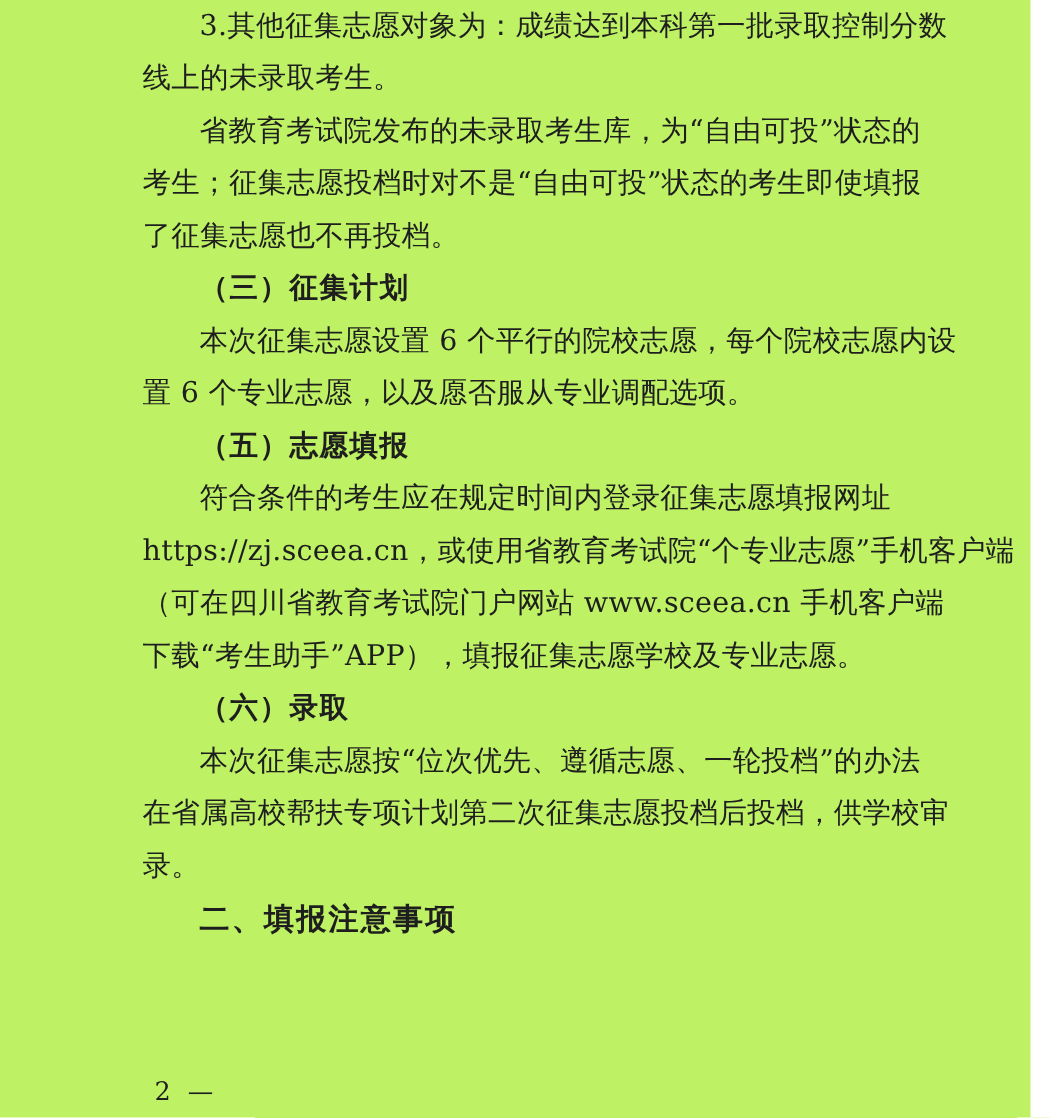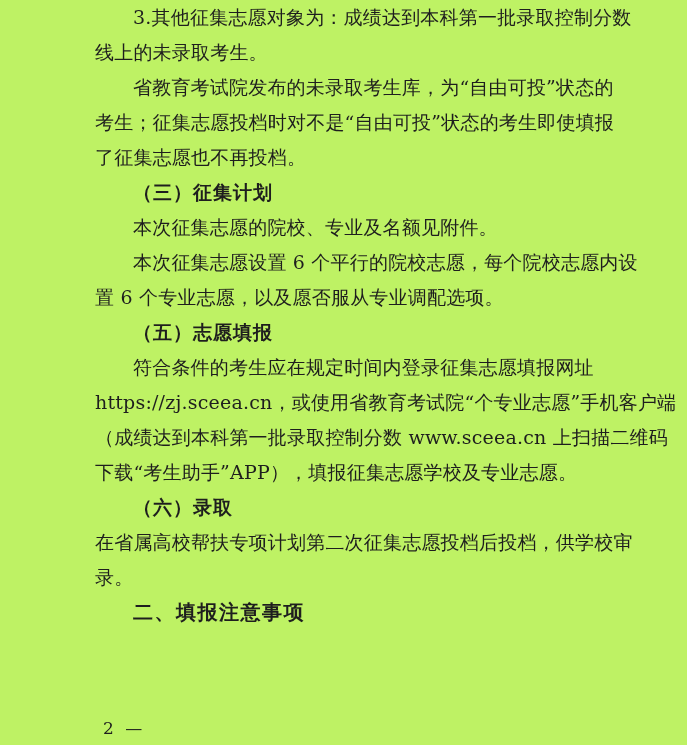--- a/index.html
+++ b/index.html
@@ -54,27 +54,27 @@
 <body>
 
 <div class="page">
   <div class="text-block">
       <div class="line body indent">3.其他征集志愿对象为：成绩达到本科第一批录取控制分数</div>
       <div class="line body">线上的未录取考生。</div>
       <div class="line body indent">省教育考试院发布的未录取考生库，为“自由可投”状态的</div>
       <div class="line body">考生；征集志愿投档时对不是“自由可投”状态的考生即使填报</div>
       <div class="line body">了征集志愿也不再投档。</div>
       <div class="line heading-kai indent">（三）征集计划</div>
-      <div class="line body indent">本次征集志愿的院校、专业及名额见附件。</div>
       <div class="line body indent">本次征集志愿设置 6 个平行的院校志愿，每个院校志愿内设</div>
       <div class="line body">置 6 个专业志愿，以及愿否服从专业调配选项。</div>
       <div class="line heading-kai indent">（五）志愿填报</div>
       <div class="line body indent">符合条件的考生应在规定时间内登录征集志愿填报网址</div>
       <div class="line body">https://zj.sceea.cn，或使用省教育考试院“个专业志愿”手机客户端</div>
-      <div class="line body">（成绩达到本科第一批录取控制分数 www.sceea.cn 上扫描二维码</div>
+      <div class="line body">（可在四川省教育考试院门户网站 www.sceea.cn 手机客户端</div>
       <div class="line body">下载“考生助手”APP），填报征集志愿学校及专业志愿。</div>
       <div class="line heading-kai indent">（六）录取</div>
+      <div class="line body indent">本次征集志愿按“位次优先、遵循志愿、一轮投档”的办法</div>
       <div class="line body">在省属高校帮扶专项计划第二次征集志愿投档后投档，供学校审</div>
       <div class="line body">录。</div>
       <div class="line heading-hei indent">二、填报注意事项</div>
     </div>
   <div class="page-footer">2 —</div>
 </div>
 
 </body></html>

